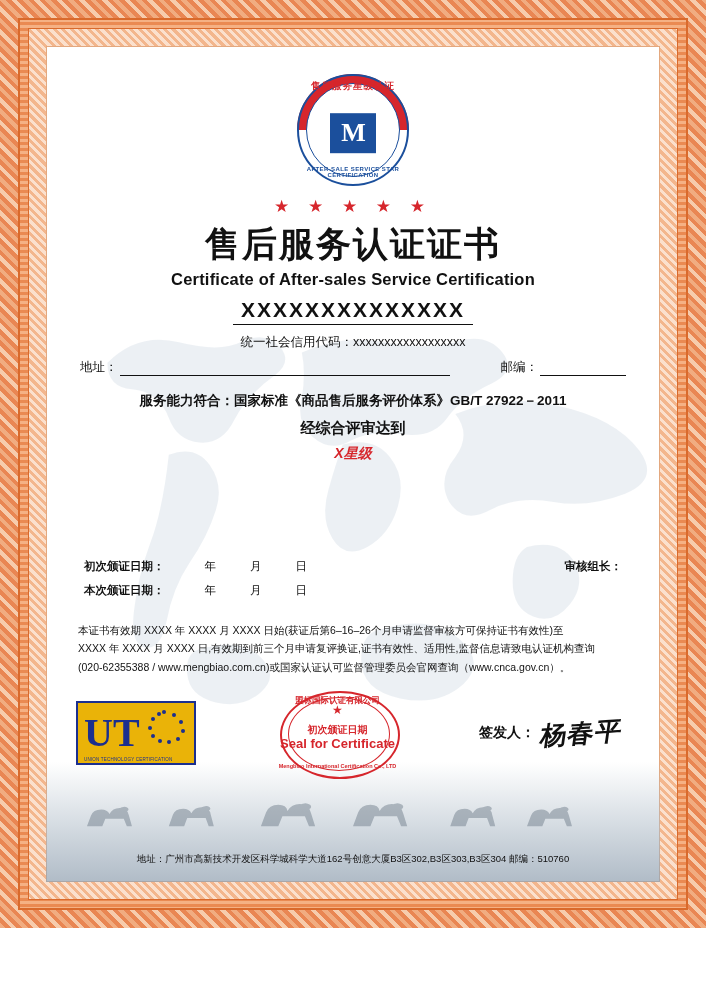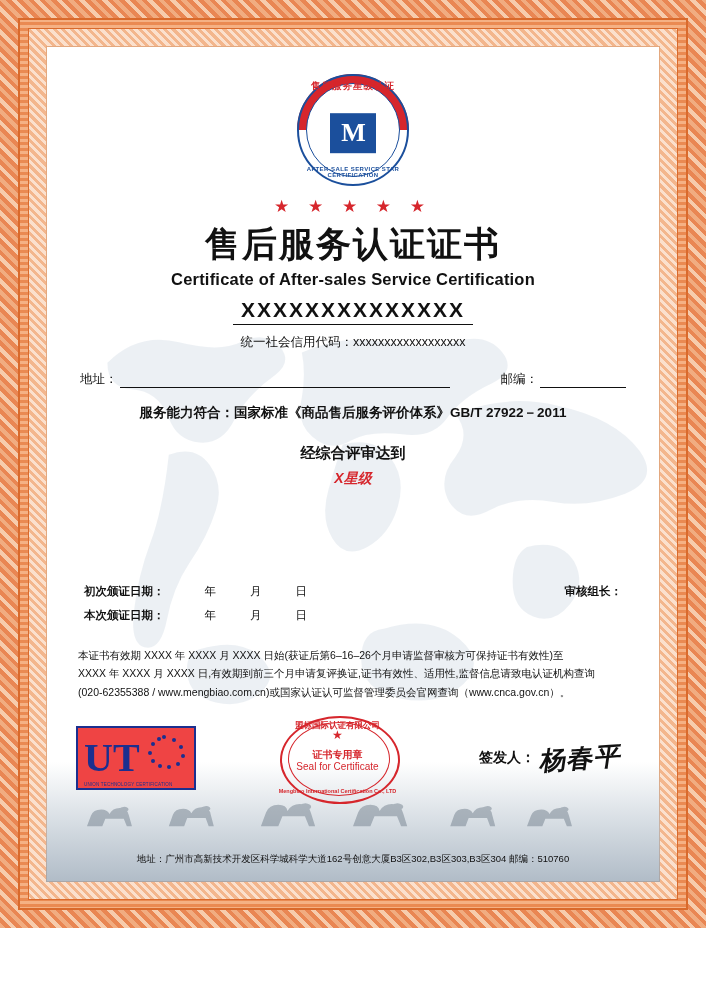--- a/index.html
+++ b/index.html
@@ -98,34 +98,34 @@
     letter-spacing:.2px;
   }
   .hereby{margin-top:12px;font-size:16px;color:#111;font-weight:bold;}
   .company{
     margin-top:9px;font-size:21px;font-weight:bold;letter-spacing:2px;color:#111;
     border-bottom:1px solid #111;display:inline-block;padding:0 8px 2px;
   }
   .credit{margin-top:9px;font-size:12.5px;color:#111;}
 
   .addr-row{
-    margin-top:20px;display:flex;justify-content:space-between;
+    margin-top:8px;display:flex;justify-content:space-between;
     font-size:12.5px;color:#111;padding:0 8px;
   }
   .addr-row .left{display:flex;align-items:flex-end;}
   .addr-row .underline{
     display:inline-block;min-width:330px;border-bottom:1px solid #111;height:14px;margin-left:2px;
   }
   .addr-row .right{display:flex;align-items:flex-end;}
   .addr-row .right .underline{min-width:86px;}
 
   .standard{margin-top:16px;font-size:13.5px;font-weight:bold;color:#111;}
   .issuer{margin-top:5px;font-size:10.5px;color:#111;}
 
-  .grade-lead{margin-top:22px;font-size:15px;font-weight:bold;color:#111;}
+  .grade-lead{margin-top:9px;font-size:15px;font-weight:bold;color:#111;}
   .grade{margin-top:7px;font-size:14px;font-weight:bold;color:#d6262c;font-style:italic;}
   .scope{margin-top:14px;font-size:15px;font-weight:bold;color:#111;}
 
   .dates{
     margin-top:96px;display:flex;justify-content:space-between;align-items:flex-start;
     font-size:11.5px;color:#111;padding:0 12px;
   }
   .dates .col-left div{margin-bottom:9px;display:flex;gap:40px;}
   .dates .col-left .lbl{font-weight:bold;}
   .dates .col-left .ymd{display:inline-flex;gap:34px;}
@@ -136,21 +136,21 @@
     padding:0 6px;
   }
   .legal .ln{display:block;}
 
   
   .marks{
     margin-top:14px;display:flex;align-items:center;justify-content:space-between;
     padding:0 4px;height:86px;
   }
   .ut-logo{
-    width:116px;height:60px;border:2.5px solid #1b2f8f;position:relative;background:#ef4444;
+    width:116px;height:60px;border:2.5px solid #1b2f8f;position:relative;background:#eab308;
     display:flex;align-items:center;justify-content:flex-start;
   }
   .ut-logo .ut-text{
     font-family:"Liberation Serif",serif;font-weight:bold;font-size:40px;color:#1b2f8f;
     margin-left:6px;line-height:1;
   }
   .ut-logo .eu{
     position:absolute;right:4px;top:3px;width:52px;height:40px;
   }
   .ut-logo .ut-sub{
@@ -171,21 +171,21 @@
     position:absolute;left:50%;top:16px;transform:translateX(-50%);
     color:#d6262c;font-size:12px;
   }
   .seal .cn1{
     position:absolute;left:0;right:0;top:8px;font-size:8.5px;color:#d6262c;font-weight:bold;
   }
   .seal .mid1{
     position:absolute;left:0;right:0;top:36px;font-size:10px;color:#d6262c;font-weight:bold;
   }
   .seal .mid2{
-    position:absolute;left:0;right:0;top:49px;font-size:10px;color:#d6262c;font-weight:normal;
+    position:absolute;left:0;right:0;top:49px;font-size:13px;color:#d6262c;font-weight:bold;
   }
   .seal .en1{
     position:absolute;left:0;right:0;bottom:10px;font-size:5.5px;color:#d6262c;font-weight:bold;
   }
   .sign{
     display:flex;align-items:center;gap:6px;margin-right:8px;
   }
   .sign .lbl{font-size:14px;font-weight:bold;color:#111;}
   .sign .scribble{
     font-family:"Liberation Serif",serif;font-size:26px;color:#111;
@@ -323,21 +323,21 @@
             </svg>
           </span>
           <span class="ut-sub">UNION TECHNOLOGY CERTIFICATION</span>
         </div>
 
         <div class="seal">
           <div class="circle"></div>
           <div class="inner"></div>
           <div class="cn1">盟标国际认证有限公司</div>
           <div class="star">★</div>
-          <div class="mid1">证书专用章</div>
+          <div class="mid1">初次颁证日期</div>
           <div class="mid2">Seal for Certificate</div>
           <div class="en1">Mengbiao International Certification Co., LTD</div>
         </div>
 
         <div class="sign">
           <span class="lbl">签发人：</span>
           <span class="scribble">杨春平</span>
         </div>
 
       </div>

